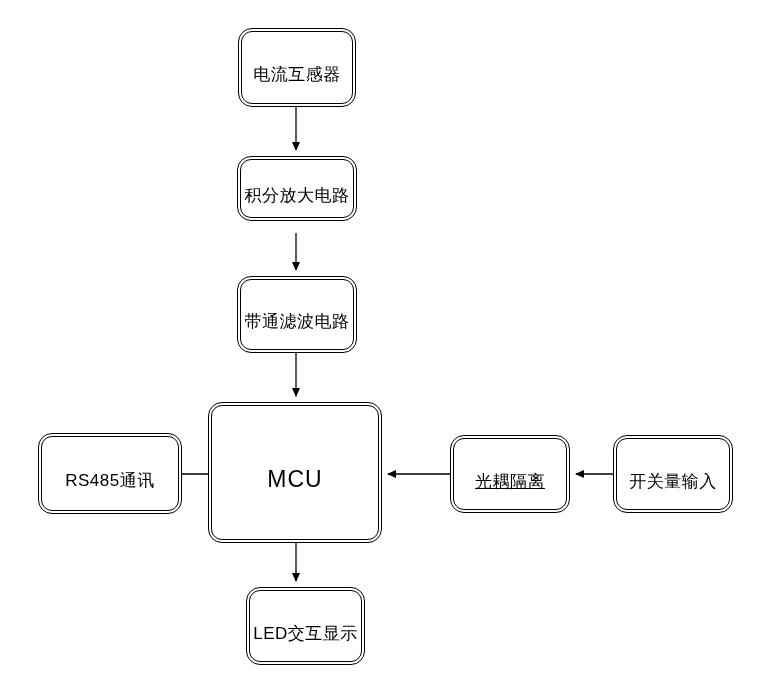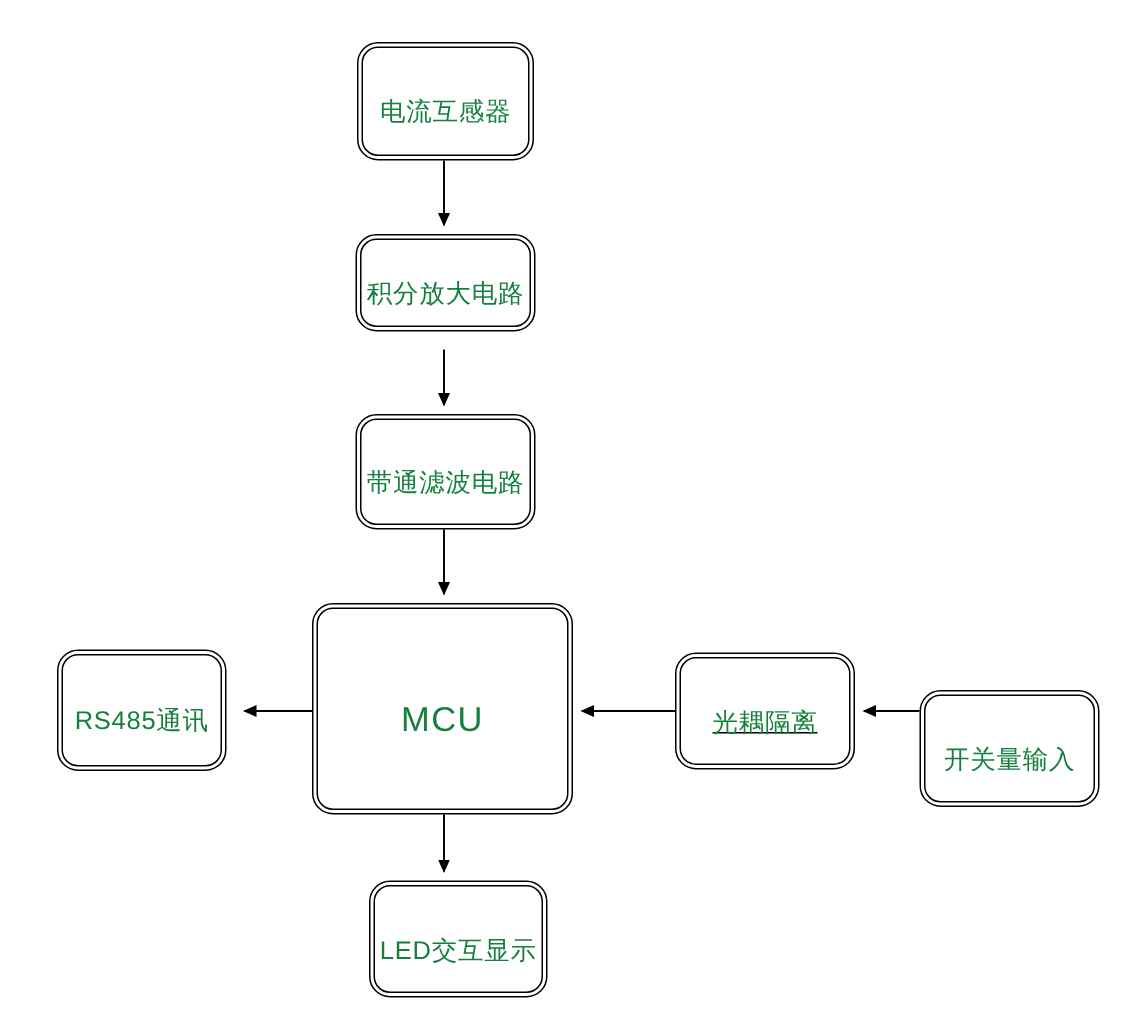--- a/index.html
+++ b/index.html
@@ -39,21 +39,21 @@
     top: 2px;
     right: 2px;
     bottom: 2px;
     border: 1px solid #000000;
     border-radius: 11px;
     pointer-events: none;
   }
   .node .label {
     position: relative;
     font-size: 17px;
-    color: #15803d;
+    color: #000000;
     white-space: nowrap;
     letter-spacing: 0.5px;
     margin-top: 14px;
   }
   .node.large .label {
     font-size: 23px;
     letter-spacing: 1px;
   }
 </style>
 </head>
@@ -85,29 +85,29 @@
       <span class="label">积分放大电路</span>
     </div>
     <div class="node large" style="left: 208px; top: 402px; width: 174px; height: 141px; background: rgb(255, 255, 255); border-color: rgb(0, 0, 0);">
       <div class="inner" style="border-color: rgb(0, 0, 0);"></div>
       <span class="label">MCU</span>
     </div>
     <div class="node" style="left: 237px; top: 276px; width: 120px; height: 77px; background: rgb(255, 255, 255); border-color: rgb(0, 0, 0);">
       <div class="inner" style="border-color: rgb(0, 0, 0);"></div>
       <span class="label">带通滤波电路</span>
     </div>
-    <div class="node" style="left: 38px; top: 433px; width: 113px; height: 81px; background: rgb(255, 255, 255); border-color: rgb(0, 0, 0);">
+    <div class="node" style="left: 38px; top: 433px; width: 144px; height: 81px; background: rgb(255, 255, 255); border-color: rgb(0, 0, 0);">
       <div class="inner" style="border-color: rgb(0, 0, 0);"></div>
       <span class="label">RS485通讯</span>
     </div>
     <div class="node" style="left: 450px; top: 435px; width: 120px; height: 78px; background: rgb(255, 255, 255); border-color: rgb(0, 0, 0); text-decoration: underline;">
       <div class="inner" style="border-color: rgb(0, 0, 0);"></div>
       <span class="label">光耦隔离</span>
     </div>
-    <div class="node" style="left: 613px; top: 460px; width: 120px; height: 78px; background: rgb(255, 255, 255); border-color: rgb(0, 0, 0);">
+    <div class="node" style="left: 613px; top: 435px; width: 120px; height: 78px; background: rgb(255, 255, 255); border-color: rgb(0, 0, 0);">
       <div class="inner" style="border-color: rgb(0, 0, 0);"></div>
       <span class="label">开关量输入</span>
     </div>
     <div class="node" style="left: 246px; top: 587px; width: 119px; height: 78px; background: rgb(255, 255, 255); border-color: rgb(0, 0, 0);">
       <div class="inner" style="border-color: rgb(0, 0, 0);"></div>
       <span class="label">LED交互显示</span>
     </div>
   </div>
 
 </body></html>

